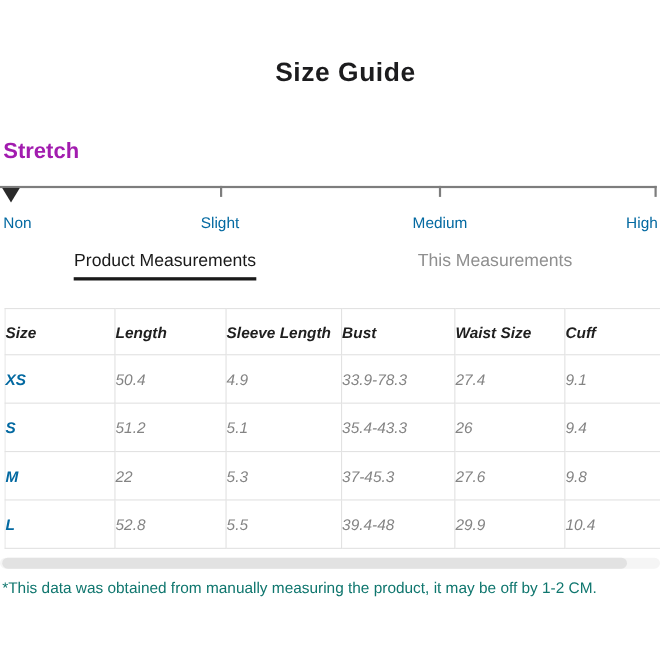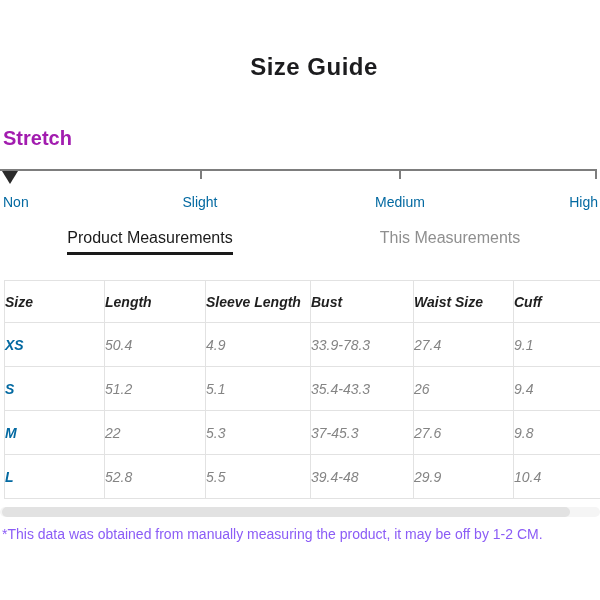--- a/index.html
+++ b/index.html
@@ -150,21 +150,21 @@
     background: #e2e2e2;
     border-radius: 5px;
     cursor: pointer;
   }
   .footnote {
     position: absolute;
     top: 526px;
     left: 2px;
     width: 596px;
     font-size: 14px;
-    color: #8b5cf6;
+    color: #0f766e;
   }
 </style>
 </head>
 <body>
 
 <div id="screen">
 
   <div class="page-title">Size Guide</div>
 
   <div class="stretch-label">Stretch</div>

